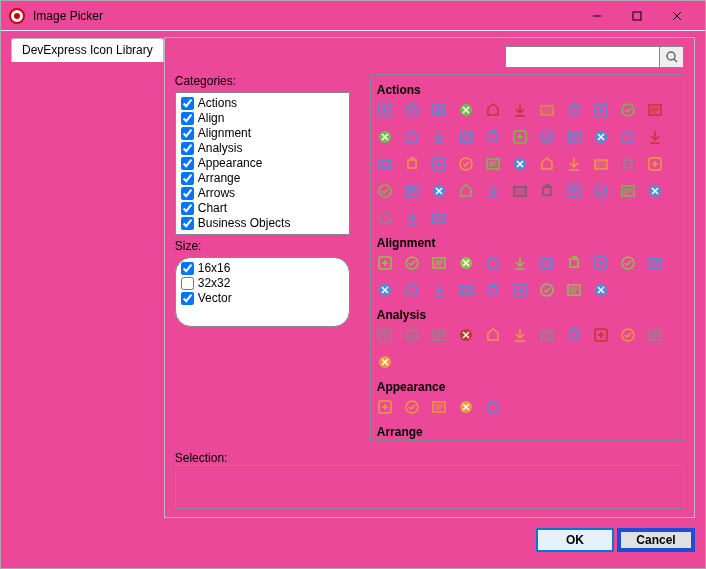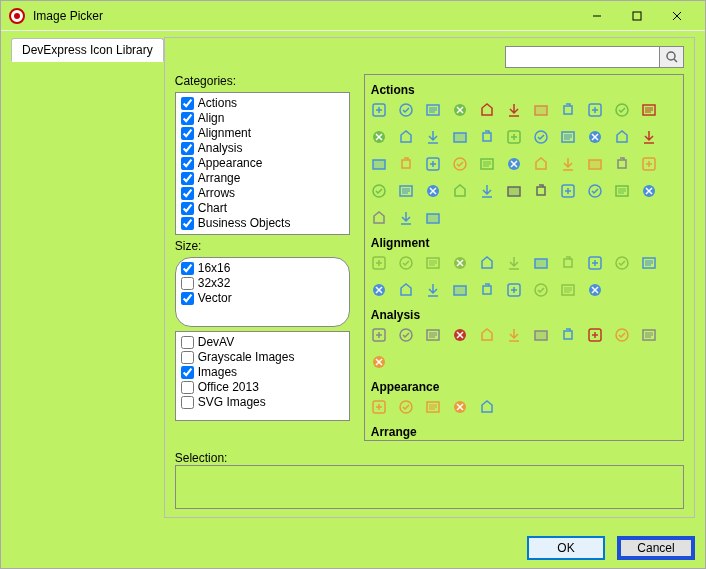--- a/index.html
+++ b/index.html
@@ -1,44 +1,44 @@
 <!DOCTYPE html>
 <html><head>
 <meta charset="utf-8">
 <style>
 * { box-sizing: border-box; margin: 0; padding: 0; }
 body { font-family: "Segoe UI", Tahoma, sans-serif; font-size: 12px; background: #fff; color: #000; }
-.window { width: 706px; height: 569px; border: 1px solid #aaa; display: flex; flex-direction: column; background: #bef264; }
+.window { width: 706px; height: 569px; border: 1px solid #aaa; display: flex; flex-direction: column; background: #ec4899; }
 .titlebar { height: 30px; display: flex; align-items: center; padding: 0 8px; border-bottom: 1px solid #eee; }
 .titlebar .appicon { width: 16px; height: 16px; border-radius: 50%; background: #fff; border: 2px solid #c00; margin-right: 8px; position: relative; }
 .titlebar .appicon::after { content: ""; position: absolute; width: 6px; height: 6px; background: #c00; border-radius: 50%; top: 3px; left: 3px; }
 .titlebar .title { flex: 1; font-size: 12px; }
 .titlebar .winbtn { width: 40px; height: 28px; display: flex; align-items: center; justify-content: center; font-family: sans-serif; }
 .content { flex: 1; padding: 6px 10px 10px 10px; display: flex; flex-direction: row; overflow: hidden; }
 .tabstrip { height: 24px; display: flex; align-items: flex-end; }
 .tab { padding: 4px 10px; border: 1px solid #bbb; border-bottom: 1px solid #fff; background: #fff; border-top-left-radius: 3px; border-top-right-radius: 3px; position: relative; top: 1px; font-size: 12px; }
 .main { flex: 1; border: 1px solid #bbb; padding: 8px 10px; display: flex; flex-direction: column; gap: 6px; overflow: hidden; }
 .searchrow { display: flex; justify-content: flex-end; }
 .searchbox { display: flex; align-items: center; }
 .searchbox input { width: 155px; height: 22px; border: 1px solid #888; padding: 2px 4px; font-size: 12px; }
 .searchbtn { width: 24px; height: 22px; border: 1px solid #888; border-left: none; background: #eee; display: flex; align-items: center; justify-content: center; }
-.bodyrow { flex: 1; display: flex; gap: 14px; overflow: hidden; }
+.bodyrow { flex: 1; display: flex; gap: 20px; overflow: hidden; }
 .leftcol { width: 175px; display: flex; flex-direction: column; gap: 4px; }
 .section-label { font-size: 12px; }
 .listbox { border: 1px solid #888; padding: 3px 5px; background: #fff; }
 .check { display: flex; align-items: center; gap: 4px; line-height: 15px; font-size: 12px; }
 .check input { width: 13px; height: 13px; }
 .icongrid { flex: 1; border: 1px solid #888; overflow-y: auto; padding: 4px 6px; }
 .group-h { font-weight: bold; font-size: 12px; margin: 4px 0 2px 0; }
 .icons { display: flex; flex-wrap: wrap; gap: 10px 10px; padding: 2px 0 6px 0; }
 .ic { width: 17px; height: 17px; display: flex; align-items: center; justify-content: center; }
 .ic svg { width: 16px; height: 16px; }
 .selection-area { margin-top: 4px; }
 .selection-box { border: 1px solid #888; height: 44px; }
-.buttonbar { height: 40px; display: flex; justify-content: flex-end; align-items: center; gap: 12px; padding: 0 10px; }
+.buttonbar { height: 40px; display: flex; justify-content: flex-end; gap: 3px; padding: 0 10px; font-weight: bold; }
 .btn { width: 78px; height: 24px; border: 4px solid #1d4ed8; background: #e1e1e1; font-size: 12px; display: flex; align-items: center; justify-content: center; }
 .btn.primary { border: 2px solid #0078d7; background: #e5f1fb; }
 
 .icongrid::-webkit-scrollbar { width: 16px; }
 .icongrid::-webkit-scrollbar-track { background: #f0f0f0; }
 .icongrid::-webkit-scrollbar-thumb { background: #c1c1c1; }
 </style>
 </head>
 <body>
 
@@ -133,42 +133,20 @@
               <label class="check">
                 <input type="checkbox" style="">
                 <span>32x32</span>
               </label>
               <label class="check">
                 <input type="checkbox" checked="" style="">
                 <span>Vector</span>
               </label>
             </div>
 
-          <div class="listbox" id="coll-list" style="padding-bottom:10px;">
-              <label class="check">
-                <input type="checkbox" style="">
-                <span>DevAV</span>
-              </label>
-              <label class="check">
-                <input type="checkbox" style="">
-                <span>Grayscale Images</span>
-              </label>
-              <label class="check">
-                <input type="checkbox" checked="" style="">
-                <span>Images</span>
-              </label>
-              <label class="check">
-                <input type="checkbox" style="">
-                <span>Office 2013</span>
-              </label>
-              <label class="check">
-                <input type="checkbox" style="">
-                <span>SVG Images</span>
-              </label>
-            </div>
         </div>
 
         <div class="icongrid" id="icongrid">
             <div class="group-h">Actions</div>
             <div class="icons">
               <div class="ic">
                 <svg viewBox="0 0 16 16">
                   <rect x="2" y="2" width="12" height="12" rx="2" fill="none" stroke="#4a90d9" stroke-width="1.5"></rect>
                   <line x1="5" y1="8" x2="11" y2="8" stroke="#4a90d9" stroke-width="1.5"></line>
                   <line x1="8" y1="5" x2="8" y2="11" stroke="#4a90d9" stroke-width="1.5"></line>

